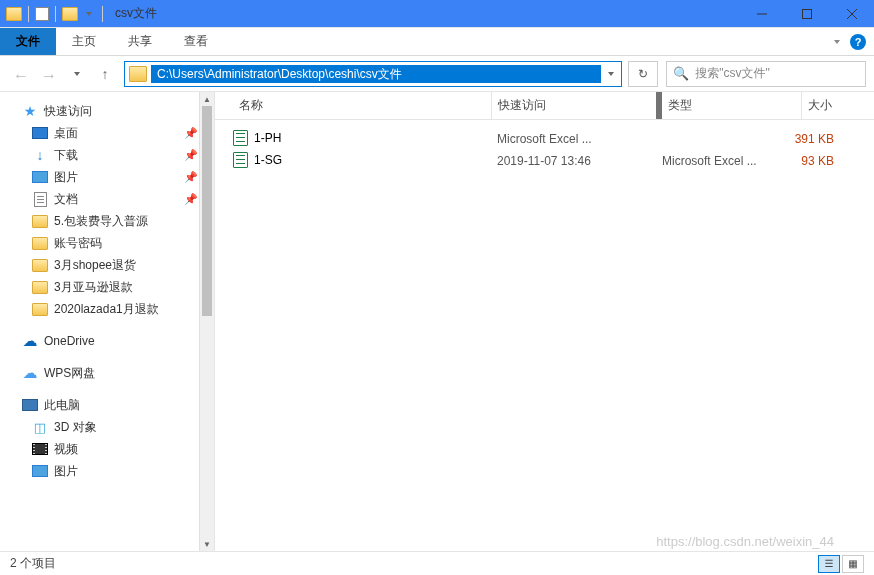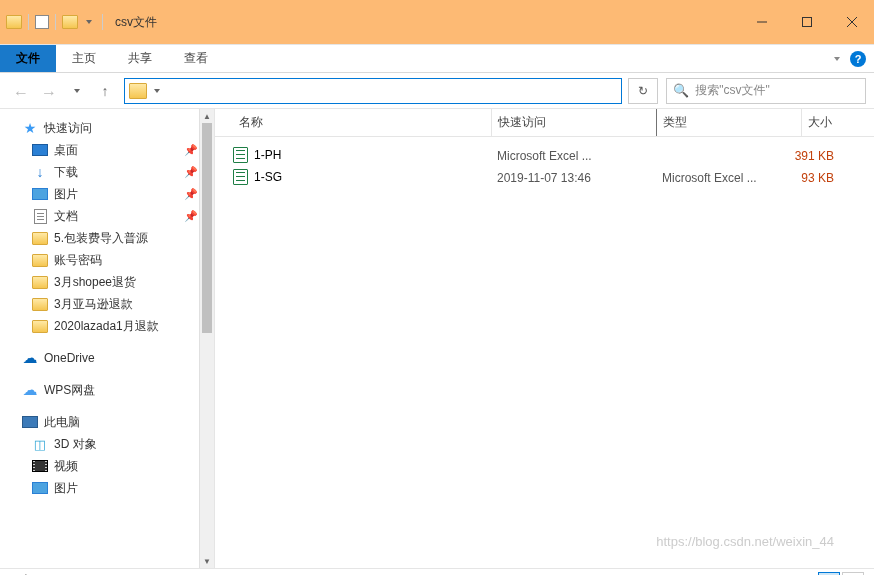--- a/index.html
+++ b/index.html
@@ -1,18 +1,18 @@
 <!DOCTYPE html>
 <html><head>
   <meta charset="utf-8">
   <style>
     * { margin: 0; padding: 0; box-sizing: border-box; font-family: "Microsoft YaHei", "Segoe UI", sans-serif; font-size: 12px; }
     body { width: 874px; height: 575px; background: #fff; overflow: hidden; }
     
-    .titlebar { height: 45px; display: flex; align-items: center; background: #fdba74; border-bottom: 1px solid #e5e5e5; }
+    .titlebar { height: 28px; display: flex; align-items: center; background: #3b82f6; border-bottom: 1px solid #e5e5e5; }
     .titlebar-icons { display: flex; align-items: center; gap: 4px; padding-left: 6px; }
     .folder-icon-sm { width: 16px; height: 14px; background: linear-gradient(#ffe9a6,#f5c651); border: 1px solid #d9a93a; border-radius: 1px; }
     .qat-sep { width: 1px; height: 16px; background: #ccc; margin: 0 2px; }
     .down-caret { width: 0; height: 0; border-left: 3px solid transparent; border-right: 3px solid transparent; border-top: 4px solid #666; }
     .title-text { margin-left: 10px; color: #333; flex: 1; }
     .win-controls { display: flex; }
     .win-btn { width: 45px; height: 28px; display: flex; align-items: center; justify-content: center; color: #333; }
     .win-btn svg { width: 10px; height: 10px; }
     
     .ribbon { height: 28px; background: #fff; display: flex; align-items: stretch; border-bottom: 1px solid #d9d9d9; position: relative; }
@@ -59,21 +59,21 @@
     .video-icon::before { left: 0; } .video-icon::after { right: 0; }
     .sidebar-scroll { position: absolute; right: 0; top: 0; bottom: 0; width: 15px; background: #f0f0f0; border-left: 1px solid #e0e0e0; }
     .sidebar-scroll .thumb { position: absolute; left: 2px; right: 2px; top: 14px; height: 210px; background: #c0c0c0; }
     .sidebar-scroll .arr { position: absolute; left: 0; right: 0; height: 14px; display: flex; align-items: center; justify-content: center; color: #666; font-size: 8px; }
     
     .filelist { flex: 1; display: flex; flex-direction: column; }
     .columns { display: flex; height: 28px; align-items: center; border-bottom: 1px solid #e5e5e5; padding-left: 18px; color: #444; }
     .col { padding: 0 6px; }
     .col-name { width: 258px; }
     .col-date { width: 165px; border-left: 1px solid #e5e5e5; height: 100%; display: flex; align-items: center; }
-    .col-type { width: 145px; border-left: 1px solid #737373; height: 100%; display: flex; align-items: center; text-align: right; }
+    .col-type { width: 145px; border-left: 6px solid #737373; height: 100%; display: flex; align-items: center; text-align: right; }
     .col-size { flex: 1; border-left: 1px solid #e5e5e5; height: 100%; display: flex; align-items: center; }
     .rows { padding: 4px 0; }
     .row { display: flex; align-items: flex-end; height: 22px; padding-left: 18px; }
     .row .cell-name { width: 258px; display: flex; align-items: center; gap: 6px; }
     .row .cell-date { width: 165px; color: #555; padding: 0 6px; }
     .row .cell-type { width: 145px; color: #555; padding: 0 6px; }
     .row .cell-size { flex: 1; text-align: right; padding-right: 40px; color: #c2410c; }
     .excel-icon { width: 15px; height: 16px; border: 1px solid #1e7e45; background: #fff; position: relative; border-radius: 1px; }
     .excel-icon::after { content: ''; position: absolute; inset: 2px; background: repeating-linear-gradient(#1e7e45 0 1px, transparent 1px 4px); }
     
@@ -140,20 +140,21 @@
       <span class="nav-arrow">→</span>
     </div>
   <div class="nav-btn disabled">
       <div class="down-caret"></div>
     </div>
   <div class="nav-btn">
       <span class="up-arrow">↑</span>
     </div>
   <div class="addressbar">
     <div class="addr-folder"></div>
+    <div class="addr-text">C:\Users\Administrator\Desktop\ceshi\csv文件</div>
     <div class="addr-drop">
         <div class="down-caret"></div>
       </div>
   </div>
   <div class="refresh-btn">↻</div>
   <div class="searchbox">
     <span class="search-icon">🔍</span>
     <span>搜索"csv文件"</span>
   </div>
 </div>

